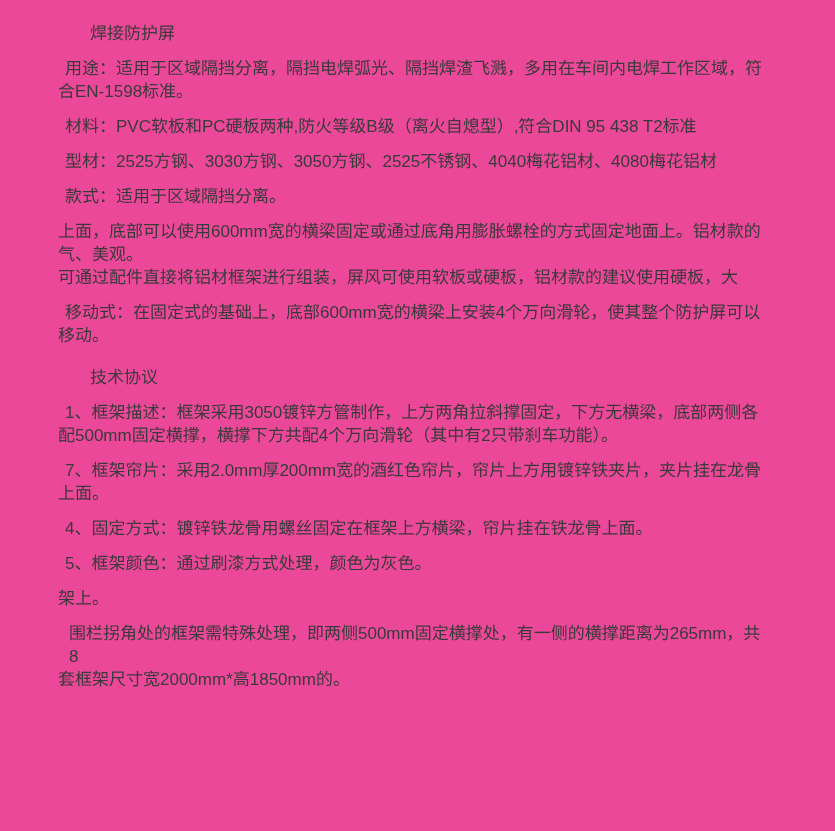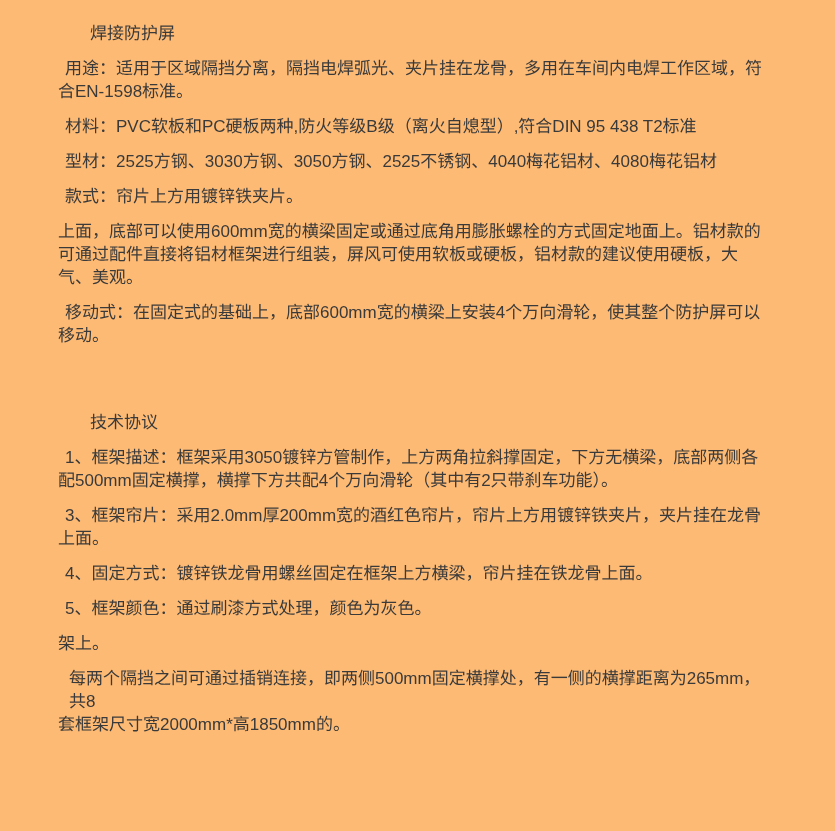--- a/index.html
+++ b/index.html
@@ -4,109 +4,109 @@
 <style>
   html, body {
     margin: 0;
     padding: 0;
     background: #ffffff;
   }
   .page {
     position: relative;
     width: 835px;
     height: 831px;
-    background: #fdba74;
+    background: #ec4899;
     overflow: hidden;
     font-family: "Liberation Sans", sans-serif;
     color: #3a3a3a;
   }
   .doc {
     padding: 22px 70px 0 58px;
     font-size: 17px;
     line-height: 23px;
   }
   .block {
     margin: 0 0 12px 0;
   }
   .block.heading {
     padding-left: 32px;
   }
   .block.section-gap {
-    margin-top: 64px;
+    margin-top: 19px;
   }
   .line {
     white-space: normal;
   }
   .line.first {
     padding-left: 7px;
   }
   .line.first-wide {
     padding-left: 11px;
   }
 </style>
 </head>
 <body>
 
 <div class="page">
   <div class="doc">
 
     <div class="block heading">焊接防护屏</div>
 
     <div class="block">
-      <div class="line first">用途：适用于区域隔挡分离，隔挡电焊弧光、夹片挂在龙骨，多用在车间内电焊工作区域，符</div>
+      <div class="line first">用途：适用于区域隔挡分离，隔挡电焊弧光、隔挡焊渣飞溅，多用在车间内电焊工作区域，符</div>
       <div class="line">合EN-1598标准。</div>
     </div>
 
     <div class="block">
       <div class="line first">材料：PVC软板和PC硬板两种,防火等级B级（离火自熄型）,符合DIN 95 438 T2标准</div>
     </div>
 
     <div class="block">
       <div class="line first">型材：2525方钢、3030方钢、3050方钢、2525不锈钢、4040梅花铝材、4080梅花铝材</div>
     </div>
 
     <div class="block">
-      <div class="line first">款式：帘片上方用镀锌铁夹片。</div>
+      <div class="line first">款式：适用于区域隔挡分离。</div>
     </div>
 
     <div class="block">
       <div class="line">上面，底部可以使用600mm宽的横梁固定或通过底角用膨胀螺栓的方式固定地面上。铝材款的</div>
+      <div class="line">气、美观。</div>
       <div class="line">可通过配件直接将铝材框架进行组装，屏风可使用软板或硬板，铝材款的建议使用硬板，大</div>
-      <div class="line">气、美观。</div>
     </div>
 
     <div class="block">
       <div class="line first">移动式：在固定式的基础上，底部600mm宽的横梁上安装4个万向滑轮，使其整个防护屏可以</div>
       <div class="line">移动。</div>
     </div>
 
     <div class="block heading section-gap">技术协议</div>
 
     <div class="block">
       <div class="line first">1、框架描述：框架采用3050镀锌方管制作，上方两角拉斜撑固定，下方无横梁，底部两侧各</div>
       <div class="line">配500mm固定横撑，横撑下方共配4个万向滑轮（其中有2只带刹车功能）。</div>
     </div>
 
 
     <div class="block">
-      <div class="line first">3、框架帘片：采用2.0mm厚200mm宽的酒红色帘片，帘片上方用镀锌铁夹片，夹片挂在龙骨</div>
+      <div class="line first">7、框架帘片：采用2.0mm厚200mm宽的酒红色帘片，帘片上方用镀锌铁夹片，夹片挂在龙骨</div>
       <div class="line">上面。</div>
     </div>
 
     <div class="block">
       <div class="line first">4、固定方式：镀锌铁龙骨用螺丝固定在框架上方横梁，帘片挂在铁龙骨上面。</div>
     </div>
 
     <div class="block">
       <div class="line first">5、框架颜色：通过刷漆方式处理，颜色为灰色。</div>
     </div>
 
     <div class="block">
       <div class="line">架上。</div>
     </div>
 
     <div class="block">
-      <div class="line first-wide">每两个隔挡之间可通过插销连接，即两侧500mm固定横撑处，有一侧的横撑距离为265mm，共8</div>
+      <div class="line first-wide">围栏拐角处的框架需特殊处理，即两侧500mm固定横撑处，有一侧的横撑距离为265mm，共8</div>
       <div class="line">套框架尺寸宽2000mm*高1850mm的。</div>
     </div>
 
   </div>
 </div>
 
 </body></html>

